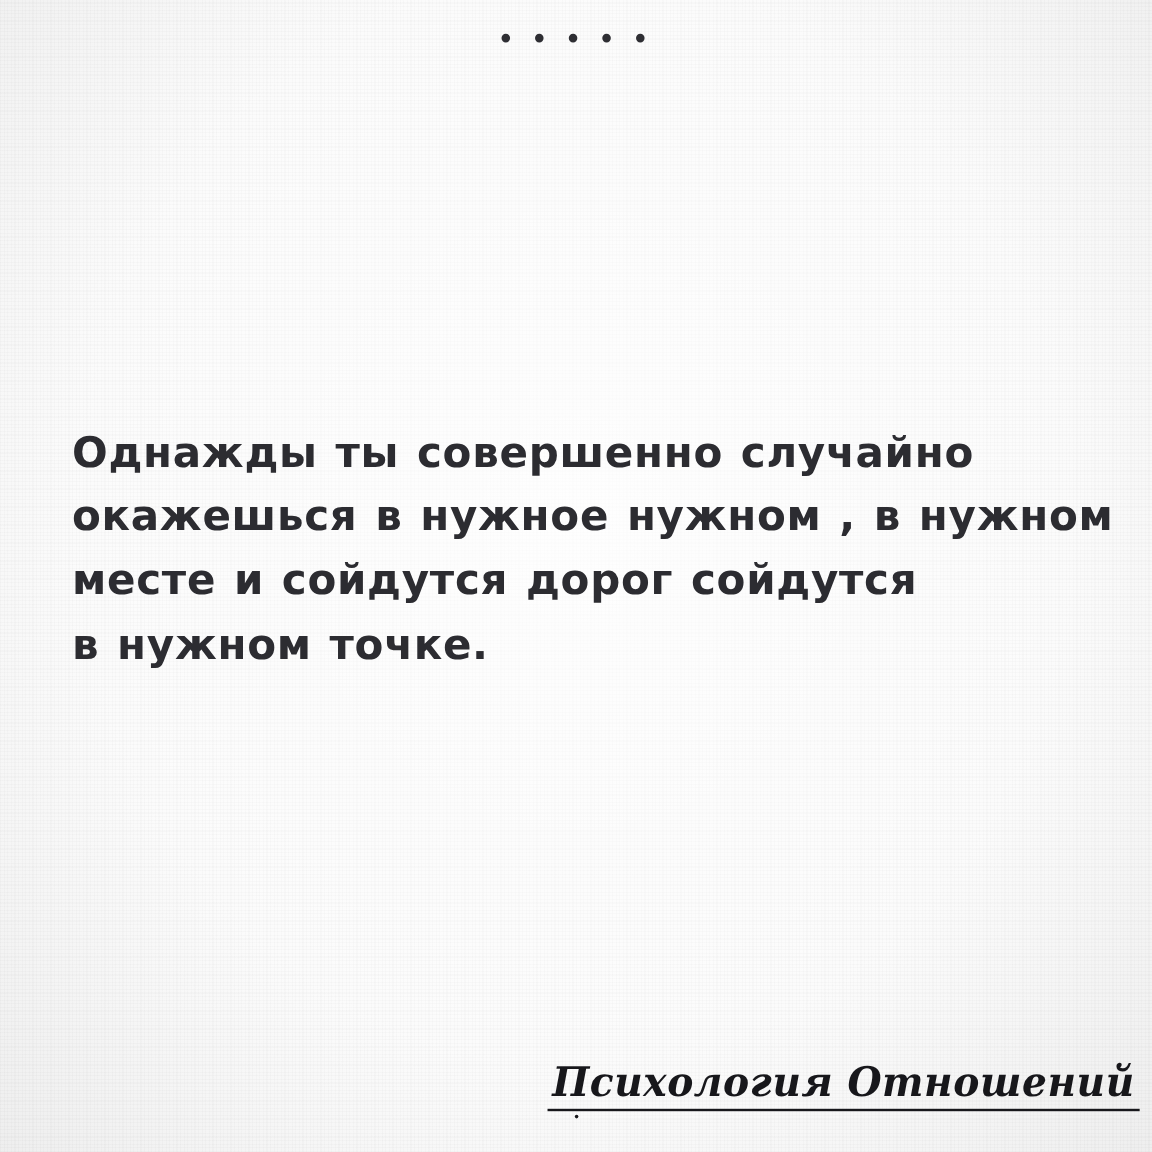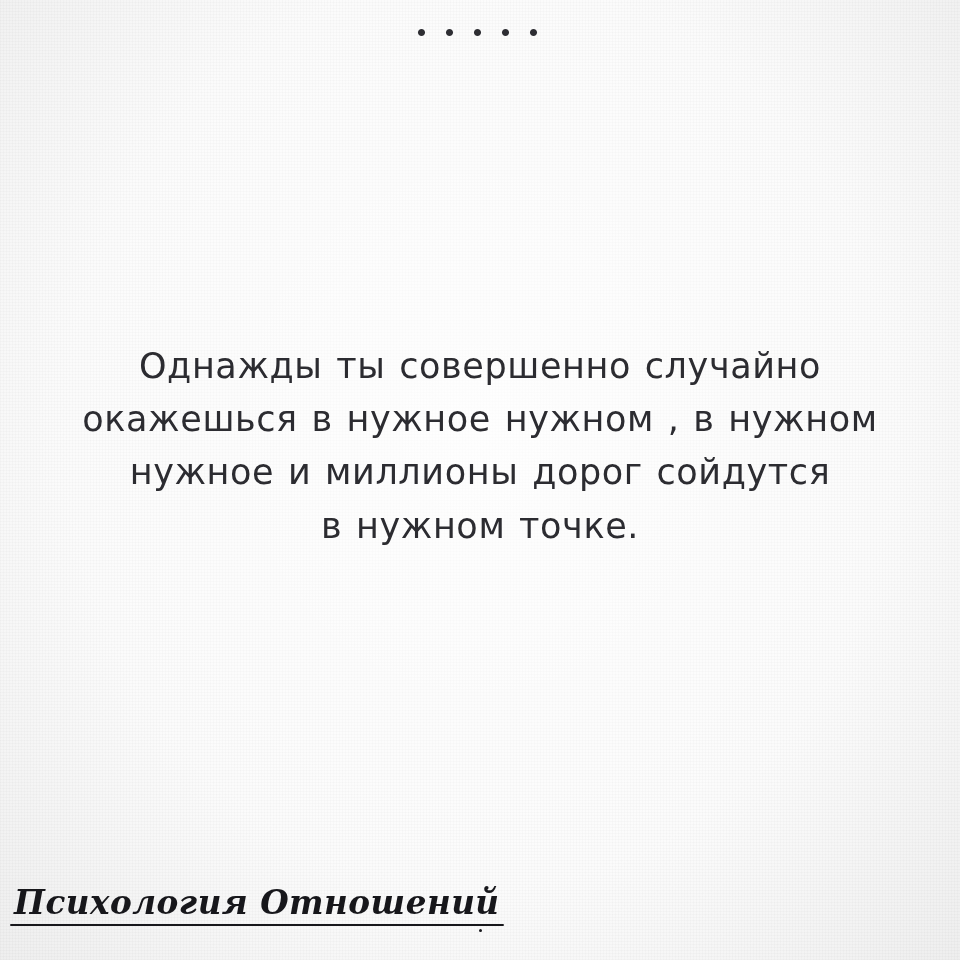--- a/index.html
+++ b/index.html
@@ -42,43 +42,43 @@
     text-align: center;
     font-family: "Liberation Serif", serif;
     font-size: 30px;
     letter-spacing: 5px;
     color: #2e2e33;
     line-height: 1;
     z-index: 2;
   }
   .quote {
     position: absolute;
-    top: 340px;
+    top: 352px;
     left: 60px;
     width: 840px;
-    text-align: center;
+    text-align: left;
     z-index: 2;
     color: #2c2c31;
     font-family: "DejaVu Sans", sans-serif;
-    font-weight: 400;
+    font-weight: 700;
     font-size: 35px;
     line-height: 1.52;
     letter-spacing: 0.6px;
     word-spacing: 2px;
   }
   .quote-line {
     display: block;
     white-space: nowrap;
   }
   .signature {
     position: absolute;
     bottom: 28px;
     left: 0;
     width: 100%;
-    text-align: left;
+    text-align: right;
     z-index: 2;
   }
   .signature-text {
     display: inline-block;
     font-family: "DejaVu Serif", serif;
     font-style: italic;
     font-weight: 700;
     font-size: 34px;
     color: #17171b;
     letter-spacing: 0.5px;
@@ -99,21 +99,21 @@
 </head>
 <body>
 
 <div class="card">
 
   <div class="dots">• • • • •</div>
 
   <div class="quote">
     <span class="quote-line">Однажды ты совершенно случайно</span>
     <span class="quote-line">окажешься в нужное нужном , в нужном</span>
-    <span class="quote-line">нужное и миллионы дорог сойдутся</span>
+    <span class="quote-line">месте и сойдутся дорог сойдутся</span>
     <span class="quote-line">в нужном точке.</span>
   </div>
 
   <div class="signature">
     <span class="signature-text">Психология Отношений</span>
     <span class="signature-dot"></span>
   </div>
 
 </div>
 

